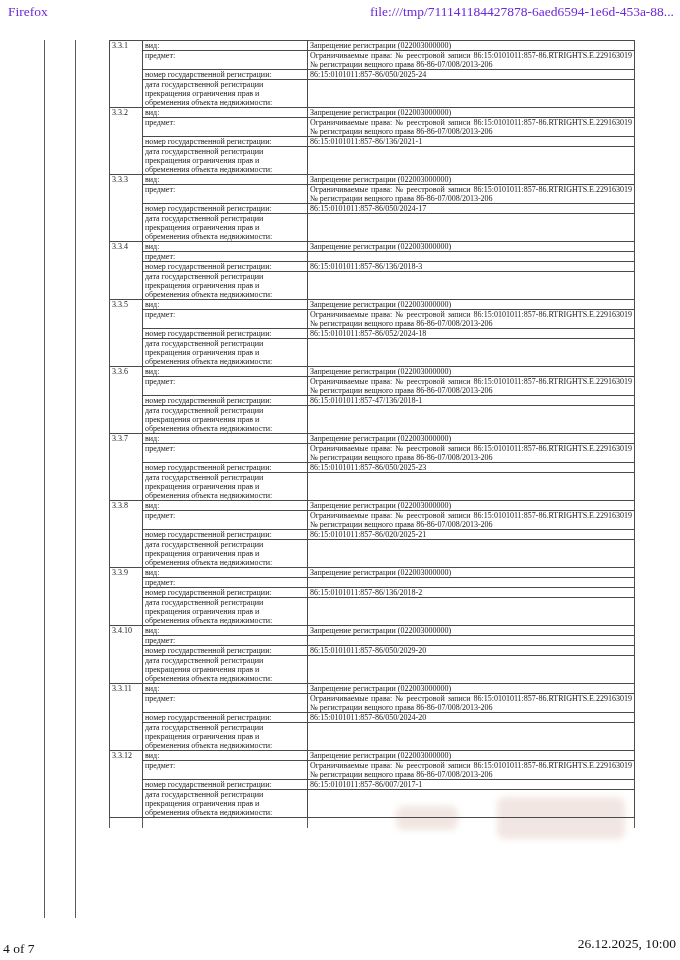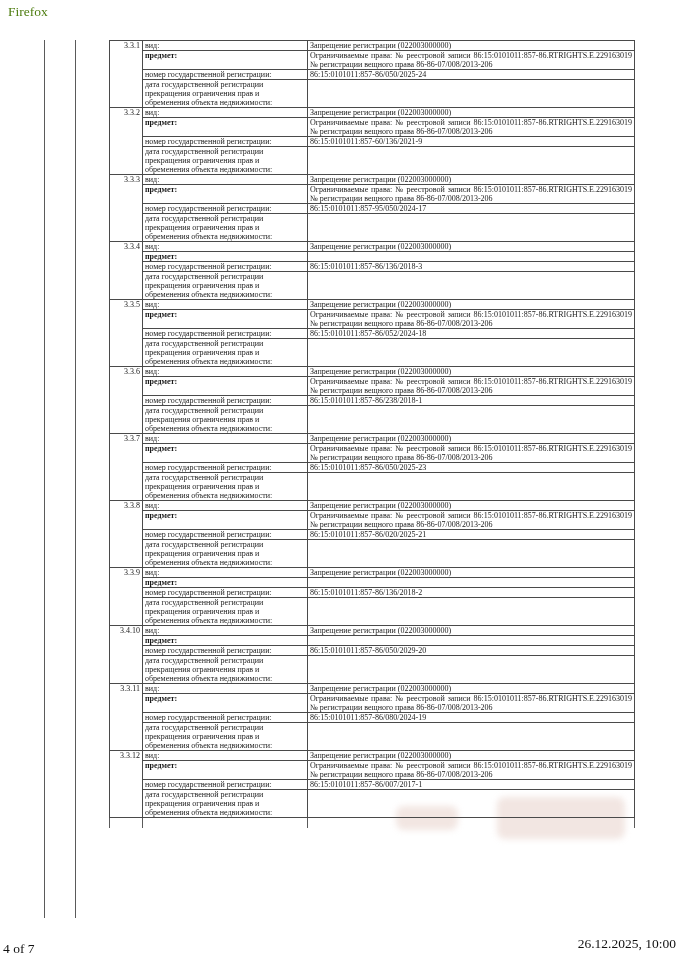--- a/index.html
+++ b/index.html
@@ -1,21 +1,21 @@
 <!DOCTYPE html>
 <html><head>
 <meta charset="utf-8">
 <style>
   html,body{margin:0;padding:0;background:#fff;}
   .page{
     position:relative;width:680px;height:960px;background:#ffffff;overflow:hidden;
     font-family:"Liberation Serif","DejaVu Serif",serif;color:#1b1b1b;
   }
   
-  .print-header{position:absolute;top:4px;left:0;right:0;height:18px;font-size:13.5px;color:#4d7c0f;}
+  .print-header{position:absolute;top:4px;left:0;right:0;height:18px;font-size:13.5px;color:#6d28d9;}
   .print-header .hl{position:absolute;left:8px;top:0;}
   .print-header .hr{position:absolute;right:6px;top:0;}
   .print-footer{position:absolute;bottom:3px;left:0;right:0;height:18px;font-size:13.5px;color:#111;}
   .print-footer .fl{position:absolute;left:3px;bottom:0;text-align:right;}
   .print-footer .fr{position:absolute;right:4px;bottom:5px;}
   
   .wm{position:absolute;border-radius:8px;filter:blur(3px);background:rgba(208,165,152,0.28);}
   .wm.a{left:396px;top:806px;width:62px;height:24px;}
   .wm.b{left:497px;top:797px;width:128px;height:42px;}
   
@@ -24,40 +24,41 @@
   .vrule.r2{left:75px;}
   
   .table-wrap{position:absolute;left:109px;top:40px;width:527px;}
   table.reg{border-collapse:collapse;width:526px;table-layout:fixed;}
   table.reg td{
     border:1px solid #4a4a4a;
     font-size:8px;line-height:9px;
     padding:0 2px;vertical-align:top;
     overflow:hidden;word-wrap:break-word;
   }
-  td.num{text-align:right;vertical-align:middle;font-size:8.5px;}
+  td.num{text-align:left;vertical-align:middle;font-size:8.5px;}
   td.lbl{}
-  td.v-mid{vertical-align:middle;font-weight:bold;}
+  td.v-mid{vertical-align:middle;}
   td.val{}
   td.val.just{text-align:justify;}
   
   .stub-row{position:relative;width:526px;height:11px;}
   .stub{position:absolute;top:0;width:1px;height:10px;background:#5a5a5a;}
   .stub.s1{left:0;}
   .stub.s2{left:33px;}
   .stub.s3{left:198px;}
   .stub.s4{left:525px;}
 </style>
 </head>
 <body>
 
 <div class="page">
 
   <div class="print-header">
     <span class="hl">Firefox</span>
+    <span class="hr">file:///tmp/711141184427878-6aed6594-1e6d-453a-88...</span>
   </div>
 
   <div class="wm a"></div>
   <div class="wm b"></div>
 
   <div class="vrule r1"></div>
   <div class="vrule r2"></div>
 
   <div class="table-wrap">
     <table class="reg">
@@ -89,39 +90,39 @@
     <td class="num" rowspan="4">3.3.2</td>
     <td class="lbl">вид:</td>
     <td class="val">Запрещение регистрации (022003000000)</td>
   </tr>
   <tr>
     <td class="lbl v-mid">предмет:</td>
     <td class="val just">Ограничиваемые права: № реестровой записи 86:15:0101011:857-86.RTRIGHTS.E.229163019 № регистрации вещного права 86-86-07/008/2013-206</td>
   </tr>
   <tr>
     <td class="lbl">номер государственной регистрации:</td>
-    <td class="val">86:15:0101011:857-60/136/2021-9</td>
+    <td class="val">86:15:0101011:857-86/136/2021-1</td>
   </tr>
   <tr>
     <td class="lbl">дата государственной регистрации прекращения ограничения прав и обременения объекта недвижимости:</td>
     <td class="val"></td>
   </tr>
 
   <tr>
     <td class="num" rowspan="4">3.3.3</td>
     <td class="lbl">вид:</td>
     <td class="val">Запрещение регистрации (022003000000)</td>
   </tr>
   <tr>
     <td class="lbl v-mid">предмет:</td>
     <td class="val just">Ограничиваемые права: № реестровой записи 86:15:0101011:857-86.RTRIGHTS.E.229163019 № регистрации вещного права 86-86-07/008/2013-206</td>
   </tr>
   <tr>
     <td class="lbl">номер государственной регистрации:</td>
-    <td class="val">86:15:0101011:857-95/050/2024-17</td>
+    <td class="val">86:15:0101011:857-86/050/2024-17</td>
   </tr>
   <tr>
     <td class="lbl">дата государственной регистрации прекращения ограничения прав и обременения объекта недвижимости:</td>
     <td class="val"></td>
   </tr>
 
   <tr>
     <td class="num" rowspan="4">3.3.4</td>
     <td class="lbl">вид:</td>
     <td class="val">Запрещение регистрации (022003000000)</td>
@@ -161,21 +162,21 @@
     <td class="num" rowspan="4">3.3.6</td>
     <td class="lbl">вид:</td>
     <td class="val">Запрещение регистрации (022003000000)</td>
   </tr>
   <tr>
     <td class="lbl v-mid">предмет:</td>
     <td class="val just">Ограничиваемые права: № реестровой записи 86:15:0101011:857-86.RTRIGHTS.E.229163019 № регистрации вещного права 86-86-07/008/2013-206</td>
   </tr>
   <tr>
     <td class="lbl">номер государственной регистрации:</td>
-    <td class="val">86:15:0101011:857-86/238/2018-1</td>
+    <td class="val">86:15:0101011:857-47/136/2018-1</td>
   </tr>
   <tr>
     <td class="lbl">дата государственной регистрации прекращения ограничения прав и обременения объекта недвижимости:</td>
     <td class="val"></td>
   </tr>
 
   <tr>
     <td class="num" rowspan="4">3.3.7</td>
     <td class="lbl">вид:</td>
     <td class="val">Запрещение регистрации (022003000000)</td>
@@ -251,21 +252,21 @@
     <td class="num" rowspan="4">3.3.11</td>
     <td class="lbl">вид:</td>
     <td class="val">Запрещение регистрации (022003000000)</td>
   </tr>
   <tr>
     <td class="lbl v-mid">предмет:</td>
     <td class="val just">Ограничиваемые права: № реестровой записи 86:15:0101011:857-86.RTRIGHTS.E.229163019 № регистрации вещного права 86-86-07/008/2013-206</td>
   </tr>
   <tr>
     <td class="lbl">номер государственной регистрации:</td>
-    <td class="val">86:15:0101011:857-86/080/2024-19</td>
+    <td class="val">86:15:0101011:857-86/050/2024-20</td>
   </tr>
   <tr>
     <td class="lbl">дата государственной регистрации прекращения ограничения прав и обременения объекта недвижимости:</td>
     <td class="val"></td>
   </tr>
 
   <tr>
     <td class="num" rowspan="4">3.3.12</td>
     <td class="lbl">вид:</td>
     <td class="val">Запрещение регистрации (022003000000)</td>

